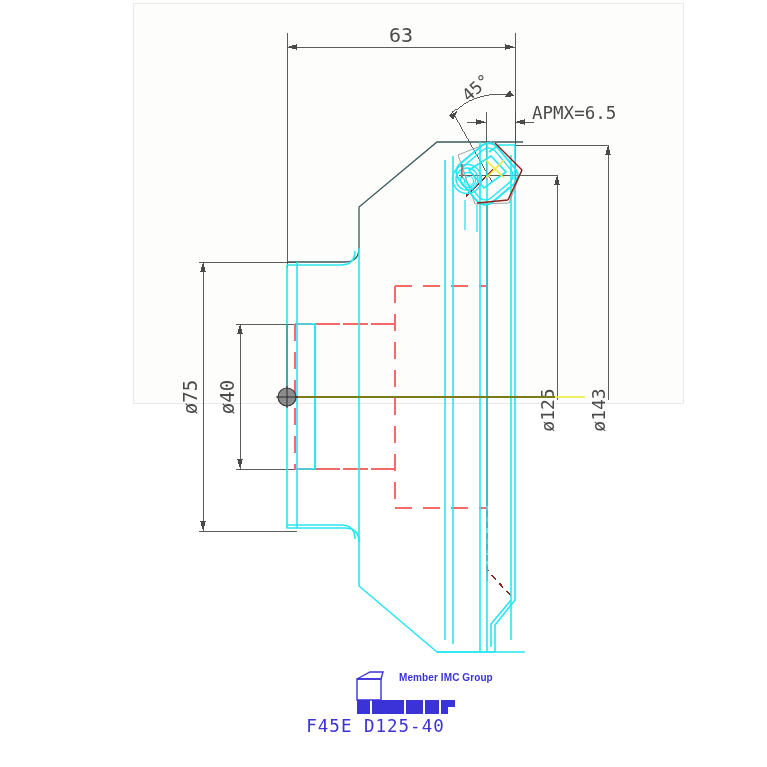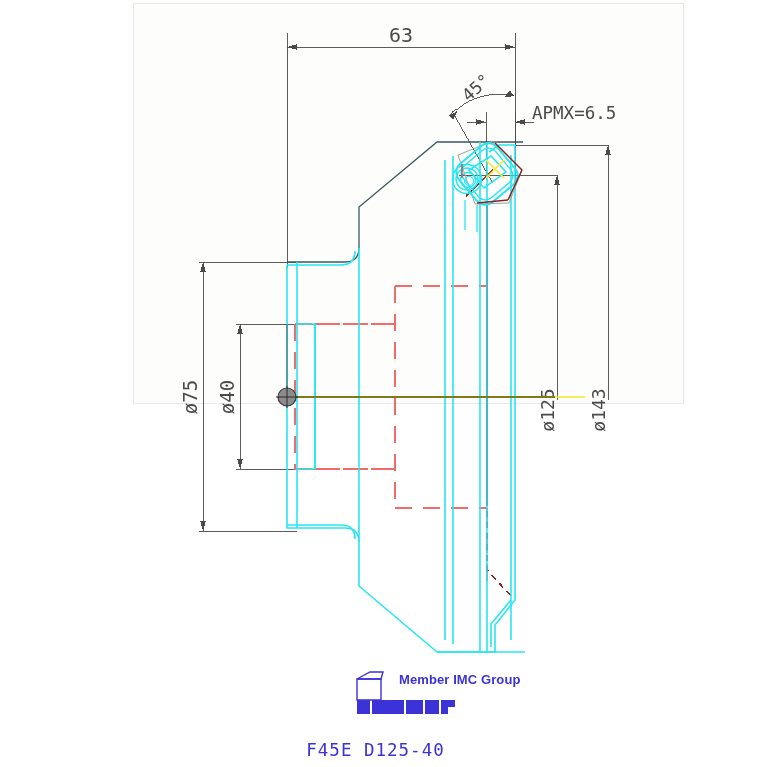--- a/index.html
+++ b/index.html
@@ -28,30 +28,30 @@
     left: 322px;
     top: 672px;
     width: 130px;
     height: 42px;
   }
   .imc-text {
     position: absolute;
     left: 52px;
     top: 0px;
     font-family: "Liberation Sans", sans-serif;
-    font-size: 13px;
+    font-size: 10px;
     font-weight: bold;
     color: #3b32d8;
     letter-spacing: 0.1px;
     white-space: nowrap;
   }
   .title-text {
     position: absolute;
     left: 0;
-    top: 740px;
+    top: 716px;
     width: 701px;
     text-align: center;
     font-family: "DejaVu Sans Mono", monospace;
     font-size: 17.5px;
     color: #3b32d8;
     letter-spacing: 1px;
     white-space: nowrap;
   }
 </style>
 </head>

